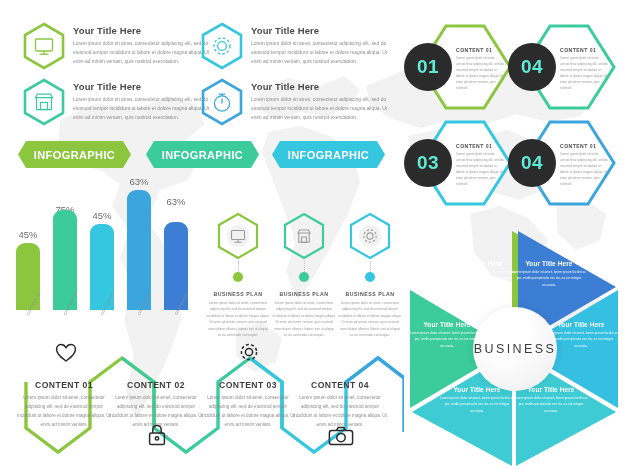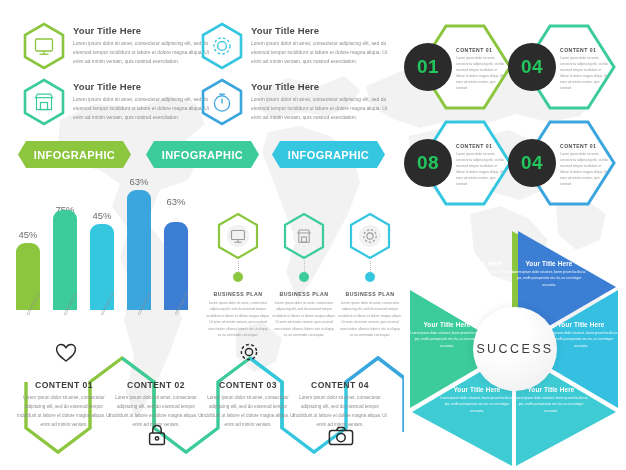--- a/index.html
+++ b/index.html
@@ -72,21 +72,21 @@
   .cnt-body { font-size: 4.6px; line-height: 1.95; color: #8d8d8d; margin-top: 4px; }
   .cnt-ico { position: absolute; }
 
   
   .nh { position: absolute; width: 108px; height: 86px; }
   .nh svg.hexline { position: absolute; left: 14px; top: 0; }
   .nh-circle {
     position: absolute; left: 0; top: 19px; width: 48px; height: 48px;
     border-radius: 50%; background: #2b2b2b;
     display: flex; align-items: center; justify-content: center;
-    color: #22c55e; font-size: 19px; font-weight: bold; letter-spacing: .5px;
+    color: #5eead4; font-size: 19px; font-weight: bold; letter-spacing: .5px;
     z-index: 3;
   }
   .nh-txt { position: absolute; left: 52px; top: 23px; width: 50px; }
   .nh-title {
     font-size: 5.1px; font-weight: bold; color: #4d4d4d; letter-spacing: .45px;
   }
   .nh-body { font-size: 3.2px; line-height: 1.9; color: #9a9a9a; margin-top: 2px; }
 
   
   #wheel { position: absolute; left: 402px; top: 228px; width: 224px; height: 242px; }
@@ -339,21 +339,21 @@
     <div class="nh-txt">
       <div class="nh-title">CONTENT 01</div>
       <div class="nh-body">Lorem ipsum dolor sit amet, consectetur adipiscing elit, sed do eiusmod tempor incididunt ut labore et dolore magna aliqua. Ut enim ad minim veniam, quis nostrud.</div>
     </div>
   </div>
 
   <div class="nh" style="left:404px; top:120px;">
     <svg class="hexline" width="94" height="86" viewBox="0 0 94 86">
       <polygon points="28,2 66,2 92,43 66,84 28,84 2,43" fill="#fff" stroke="#35C6E0" stroke-width="3"></polygon>
     </svg>
-    <div class="nh-circle">08</div>
+    <div class="nh-circle">03</div>
     <div class="nh-txt">
       <div class="nh-title">CONTENT 01</div>
       <div class="nh-body">Lorem ipsum dolor sit amet, consectetur adipiscing elit, sed do eiusmod tempor incididunt ut labore et dolore magna aliqua. Ut enim ad minim veniam, quis nostrud.</div>
     </div>
   </div>
 
   <div class="nh" style="left:508px; top:120px;">
     <svg class="hexline" width="94" height="86" viewBox="0 0 94 86">
       <polygon points="28,2 66,2 92,43 66,84 28,84 2,43" fill="#fff" stroke="#3BA5DE" stroke-width="3"></polygon>
     </svg>
@@ -393,14 +393,14 @@
   </div>
   <div class="seg-txt" style="left:36px; top:158px;">
     <div class="seg-title">Your Title Here</div>
     <div class="seg-body">Lorem ipsum dolor sit amet, lorem ipsum facilisi ac pra, mollis perspiciatis nec ita, ea ius integer accusata.</div>
   </div>
   <div class="seg-txt" style="left:6px; top:93px;">
     <div class="seg-title">Your Title Here</div>
     <div class="seg-body">Lorem ipsum dolor sit amet, lorem ipsum facilisi ac pra, mollis perspiciatis nec ita, ea ius integer accusata.</div>
   </div>
 
-  <div id="success-circle">SUCCESS</div>
+  <div id="success-circle">BUSINESS</div>
 </div>
 
 </body></html>

